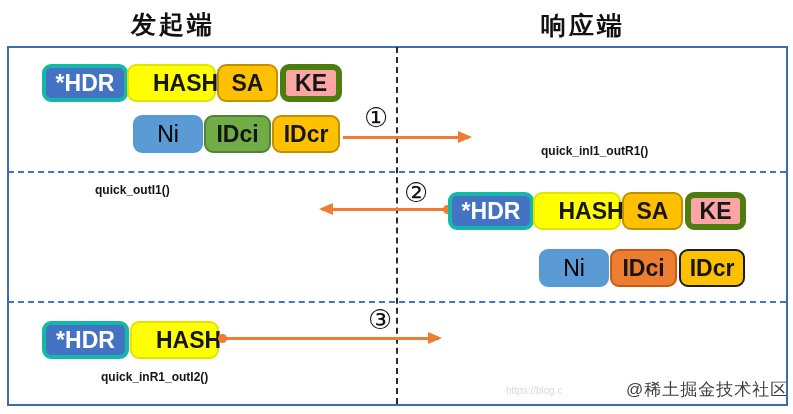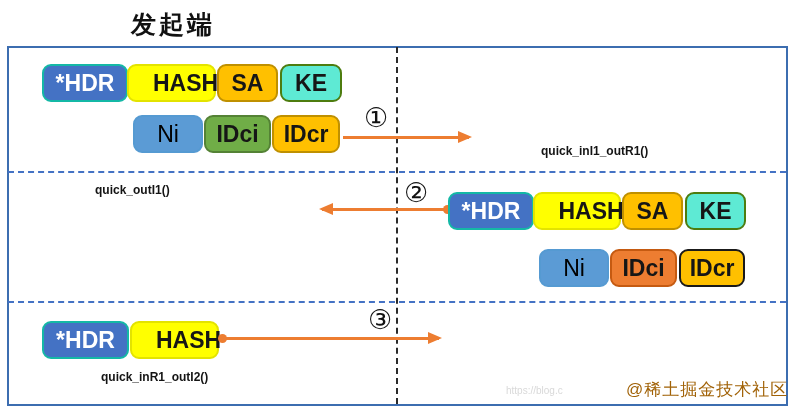--- a/index.html
+++ b/index.html
@@ -37,24 +37,24 @@
   }
   .pbox {
     position: absolute;
     height: 38px;
     border-radius: 9px;
     display: flex; align-items: center; justify-content: center;
     font-weight: bold; font-size: 23px; color: #161616;
     box-sizing: border-box;
     font-family: "Liberation Sans", sans-serif;
   }
-  .c-hdr       { background:#4472C4; border:2px solid #14b8a6; color:#ffffff; }
+  .c-hdr       { background:#4472C4; border:4px solid #14b8a6; color:#ffffff; }
   .c-hash      { background:#FFFF00; border:2px solid #e3e300;padding-left:28px; }
   .c-gold      { background:#FFC000; border:2px solid #BF9000; }
-  .c-lblue     { background:#5eead4; border:2px solid #4d7c0f; }
+  .c-lblue     { background:#fca5a5; border:6px solid #4d7c0f; }
   .c-ni        { background:#5B9BD5; border:2px solid #559ad2; color:#000000; font-weight: normal; }
   .c-green     { background:#70AD47; border:2px solid #548235; }
   .c-orange    { background:#ED7D31; border:2px solid #C55A11; }
   .c-goldblack { background:#FFC000; border:2px solid #1a1a1a; }
   .func {
     position: absolute;
     font-weight: bold; font-size: 12px; color: #141414;
     white-space: nowrap;
   }
   .badge {
@@ -82,35 +82,36 @@
     border-right: 14px solid #ED7D31;
   }
   .arrow .dot {
     position: absolute; top: 2px; width: 9px; height: 9px;
     border-radius: 50%; background: #ED7D31;
   }
   .arrow .dot-l { left: -3px; }
   .arrow .dot-r { right: -3px; }
   .wm-gray {
     position: absolute;
-    color: #a16207; font-size: 17px; letter-spacing: 1px;
+    color: #404040; font-size: 17px; letter-spacing: 1px;
     white-space: nowrap;
   }
   .wm-url {
     position: absolute;
     color: #d9d9d9; font-size: 10px;
     white-space: nowrap;
   }
 </style>
 </head>
 <body>
 
 <div id="stage">
 
   <div class="hdr-cn" style="left:103px; top:8px; width:140px;">发起端</div>
+  <div class="hdr-cn" style="left:513px; top:9px; width:140px;">响应端</div>
 
   <div class="frame"></div>
   <div class="vcenter"></div>
   <div class="hdivider" style="top:171px;"></div>
   <div class="hdivider" style="top:301px;"></div>
 
   <div class="pbox c-hdr" style="left:42px;  top:64px; width:86px;">*HDR</div>
   <div class="pbox c-hash" style="left:127px; top:64px; width:89px;">HASH</div>
   <div class="pbox c-gold" style="left:217px; top:64px; width:61px;">SA</div>
   <div class="pbox c-lblue" style="left:280px; top:64px; width:62px;">KE</div>

